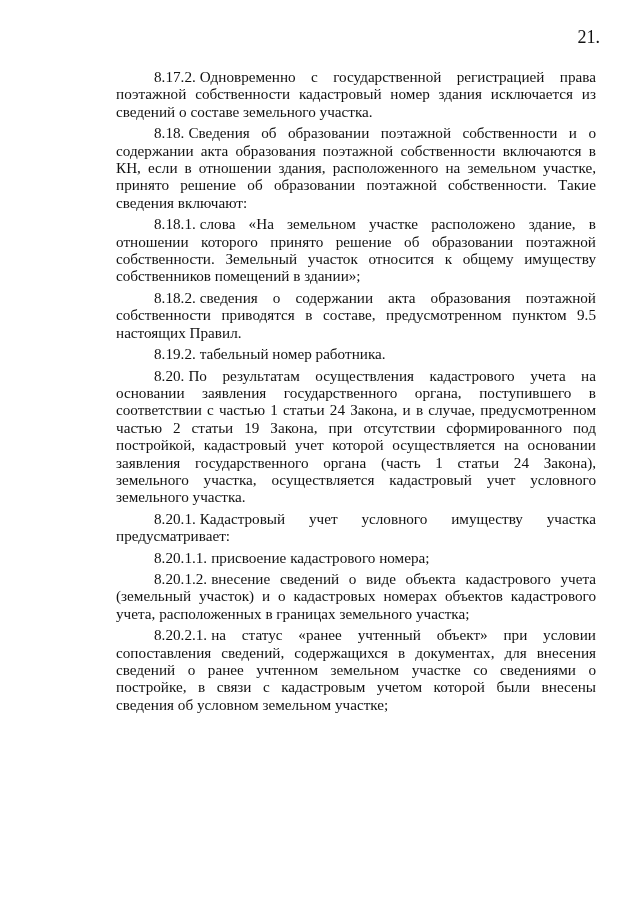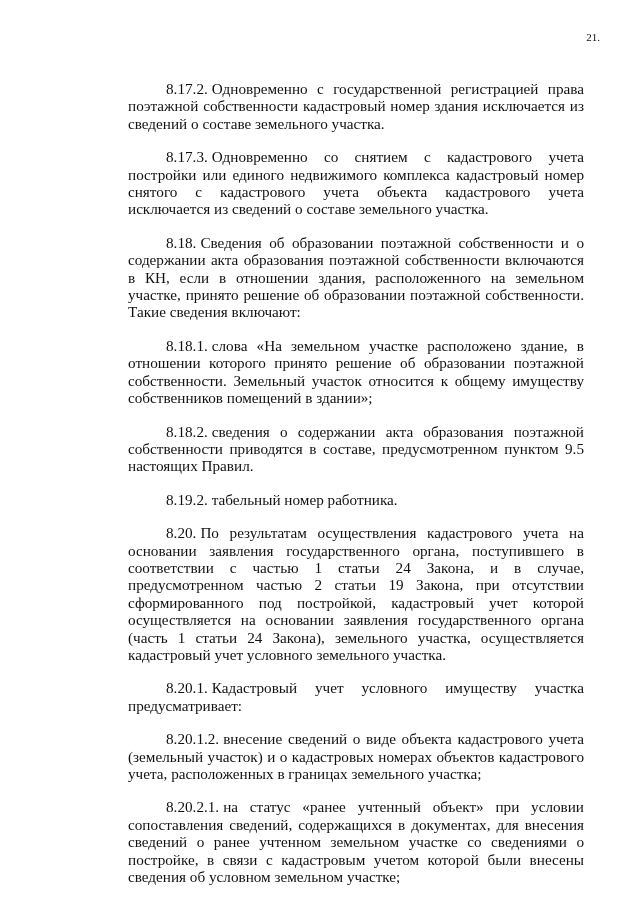--- a/index.html
+++ b/index.html
@@ -12,50 +12,50 @@
       height: 905px;
       position: relative;
       overflow: hidden;
       font-family: "Liberation Serif", "DejaVu Serif", serif;
       color: #111111;
     }
     .page-number {
       position: absolute;
       top: 28px;
       right: 40px;
-      font-size: 11px;
+      font-size: 18px;
       line-height: 18px;
     }
     .content {
       position: absolute;
       top: 64px;
       left: 112px;
       width: 488px;
       font-size: 15.2px;
       line-height: 17.4px;
     }
     .para {
-      margin: 16px;
+      margin: 4px;
       text-align: justify;
       text-indent: 38px;
       hyphens: none;
     }
     .num {
       margin-right: 4px;
     }
   </style>
 </head>
 <body>
 
 <div class="page-number">21.</div>
 
 <div class="content">
   <p class="para"><span class="num">8.17.2.</span><span>Одновременно с государственной регистрацией права поэтажной собственности кадастровый номер здания исключается из сведений о составе земельного участка.</span></p>
-  <p class="para"><span class="num">8.17.3.</span><span>Одновременно со снятием с кадастрового учета постройки или единого недвижимого комплекса кадастровый номер снятого с кадастрового учета объекта кадастрового учета исключается из сведений о составе земельного участка.</span></p>
   <p class="para"><span class="num">8.18.</span><span>Сведения об образовании поэтажной собственности и о содержании акта образования поэтажной собственности включаются в КН, если в отношении здания, расположенного на земельном участке, принято решение об образовании поэтажной собственности. Такие сведения включают:</span></p>
   <p class="para"><span class="num">8.18.1.</span><span>слова «На земельном участке расположено здание, в отношении которого принято решение об образовании поэтажной собственности. Земельный участок относится к общему имуществу собственников помещений в здании»;</span></p>
   <p class="para"><span class="num">8.18.2.</span><span>сведения о содержании акта образования поэтажной собственности приводятся в составе, предусмотренном пунктом 9.5 настоящих Правил.</span></p>
   <p class="para"><span class="num">8.19.2.</span><span>табельный номер работника.</span></p>
   <p class="para"><span class="num">8.20.</span><span>По результатам осуществления кадастрового учета на основании заявления государственного органа, поступившего в соответствии с частью 1 статьи 24 Закона, и в случае, предусмотренном частью 2 статьи 19 Закона, при отсутствии сформированного под постройкой, кадастровый учет которой осуществляется на основании заявления государственного органа (часть 1 статьи 24 Закона), земельного участка, осуществляется кадастровый учет условного земельного участка.</span></p>
   <p class="para"><span class="num">8.20.1.</span><span>Кадастровый учет условного имуществу участка предусматривает:</span></p>
+  <p class="para"><span class="num">8.20.1.1.</span><span>присвоение кадастрового номера;</span></p>
   <p class="para"><span class="num">8.20.1.2.</span><span>внесение сведений о виде объекта кадастрового учета (земельный участок) и о кадастровых номерах объектов кадастрового учета, расположенных в границах земельного участка;</span></p>
   <p class="para"><span class="num">8.20.2.1.</span><span>на статус «ранее учтенный объект» при условии сопоставления сведений, содержащихся в документах, для внесения сведений о ранее учтенном земельном участке со сведениями о постройке, в связи с кадастровым учетом которой были внесены сведения об условном земельном участке;</span></p>
 </div>
 
 </body></html>

